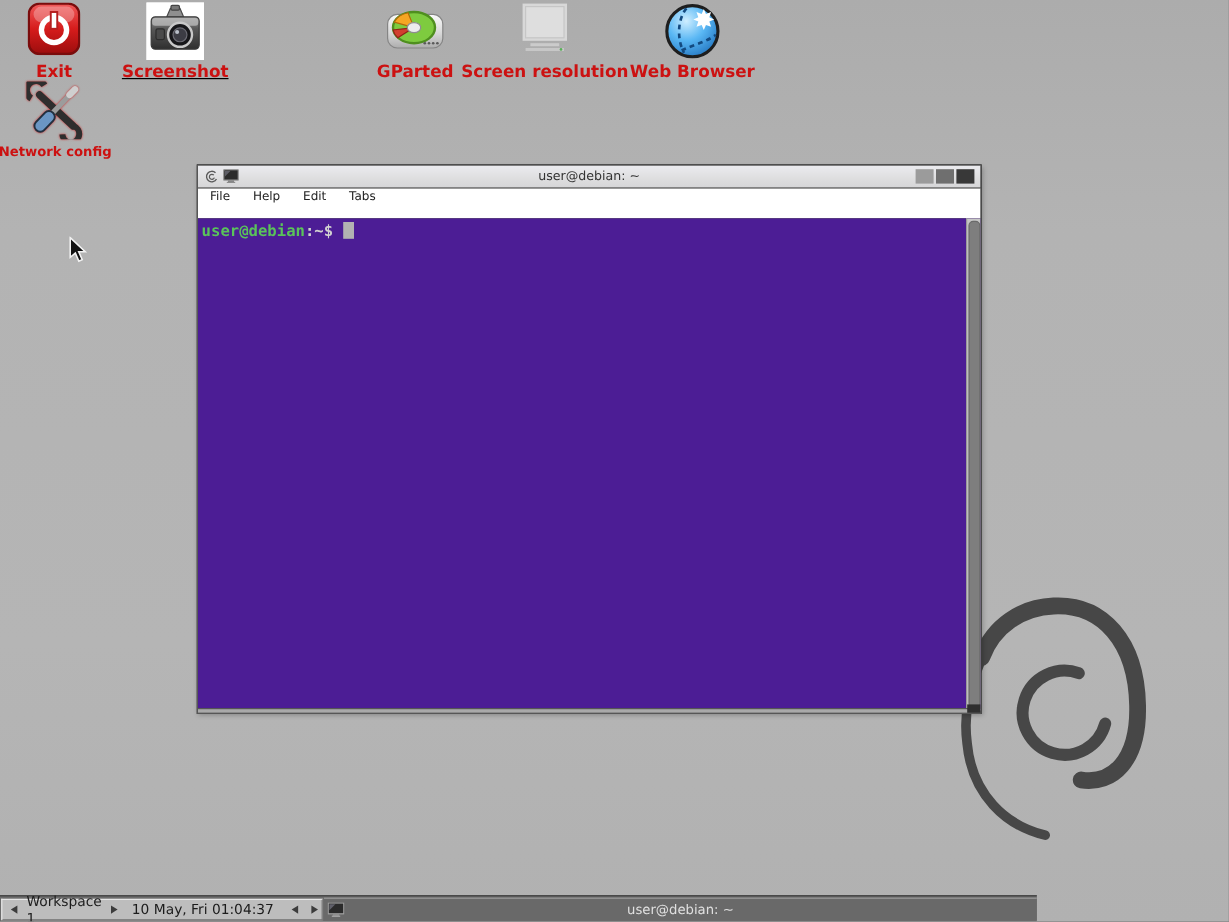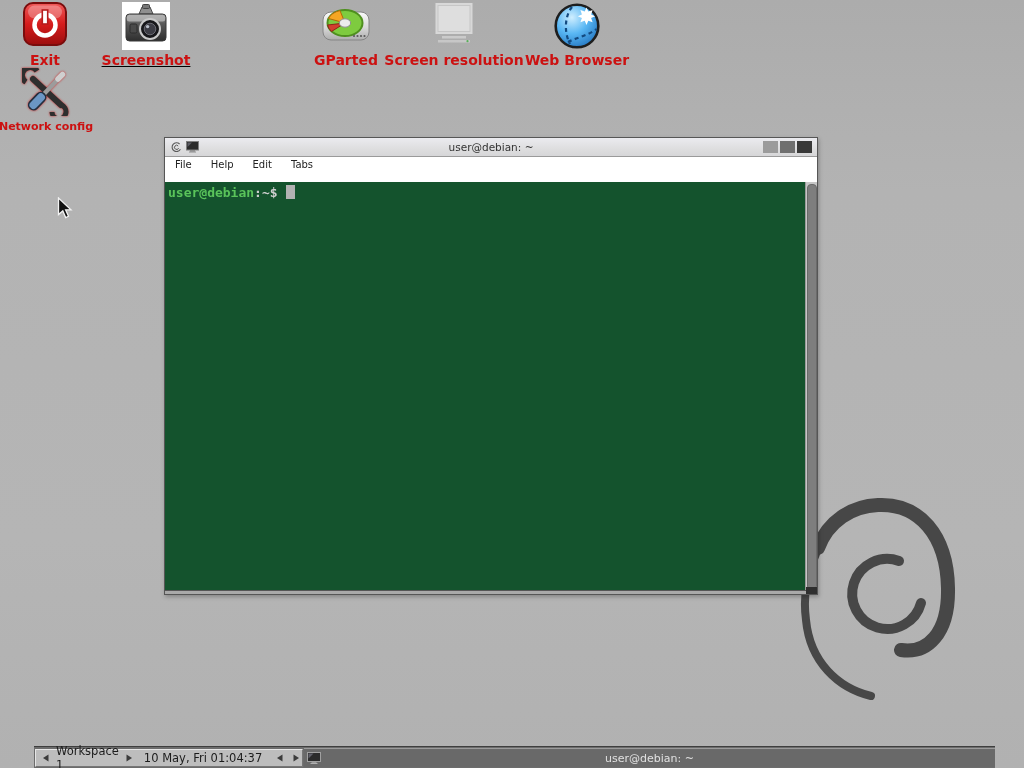--- a/index.html
+++ b/index.html
@@ -33,36 +33,36 @@
   .tb-btn{width:15px;height:12px;}
   .tb-btn.min{background:#9b9b9b;}
   .tb-btn.max{background:#6f6f6f;}
   .tb-btn.close{background:#383838;}
   .menubar{
     height:25px;background:#ffffff;display:flex;
     padding-left:9px;gap:17px;font-size:10px;color:#222;
   }
   .menu-item{padding:2px 1px;}
   .term-body{
-    position:relative;background:#14532d;height:410px;
+    position:relative;background:#4c1d95;height:410px;
     font-family:"DejaVu Sans Mono","Liberation Mono",monospace;
     font-size:13px;font-weight:bold;line-height:16px;
   }
   .prompt-line{padding:3px 0 0 3px;white-space:pre;}
   .p-user{color:#5ac35a;}
   .p-suffix{color:#d0d0d0;font-weight:bold;}
   .cursor-block{display:inline-block;width:9px;height:14px;background:#b2b2b2;margin-left:8px;vertical-align:-2px;}
   .scrollbar{position:absolute;top:0;bottom:0;right:0;width:11px;background:#c6c6c6;border-left:1px solid #9a9a9a;}
   .scroll-thumb{position:absolute;top:2px;bottom:2px;left:1px;width:8px;background:#7e7e7e;border-radius:4px;border:1px solid #6a6a6a;}
   .win-bottom-strip{position:absolute;left:0;right:0;bottom:0;height:3px;background:#a9a9a9;border-top:1px solid #555;}
   .resize-grip{position:absolute;right:0;bottom:0;width:11px;height:7px;background:#2f2f2f;}
   
   .taskbar{
-    position:absolute;left:0;bottom:0;width:961px;height:22px;
-    background:#6c6c6c;border-top:1px solid #3e3e3e;box-sizing:border-box;margin-left:34px;
+    position:absolute;left:0;bottom:0;width:864px;height:22px;
+    background:#6c6c6c;border-top:1px solid #3e3e3e;box-sizing:border-box;
   }
   .ws-panel{
     position:absolute;left:1px;top:2px;height:18px;width:268px;box-sizing:border-box;
     background:#bdbdbd;border:1px solid;border-color:#e6e6e6 #767676 #767676 #e6e6e6;
     display:flex;align-items:center;font-size:11.5px;color:#1c1c1c;padding:0 6px;
   }
   .ws-label{margin:0 7px;}
   .clock{margin-left:11px;white-space:nowrap;}
   .arrow{width:7px;height:8px;flex:none;}
   .arrow.a2{margin-left:14px;}

